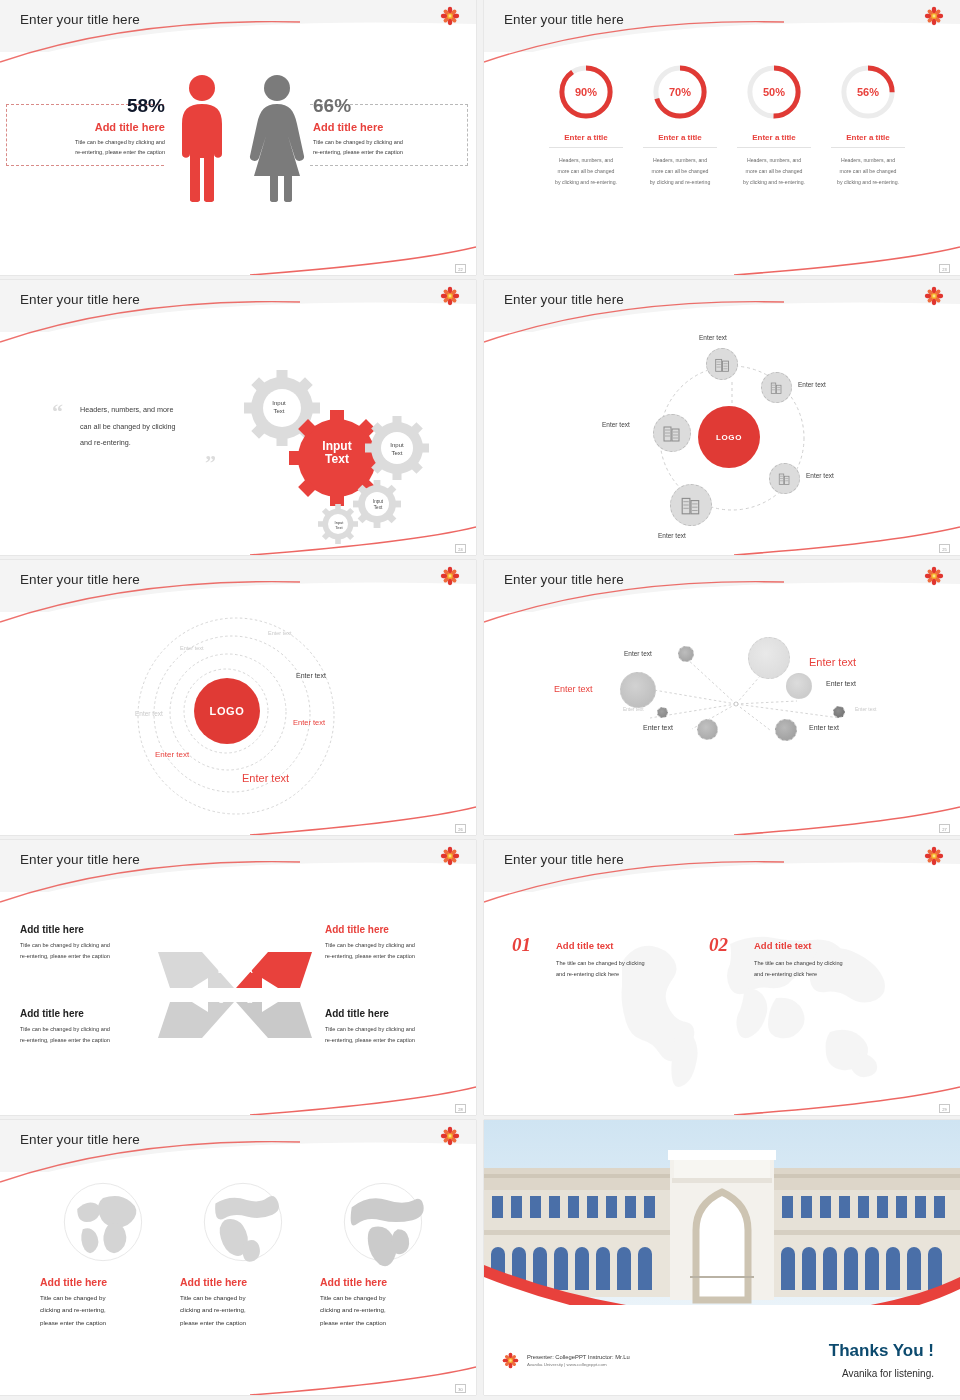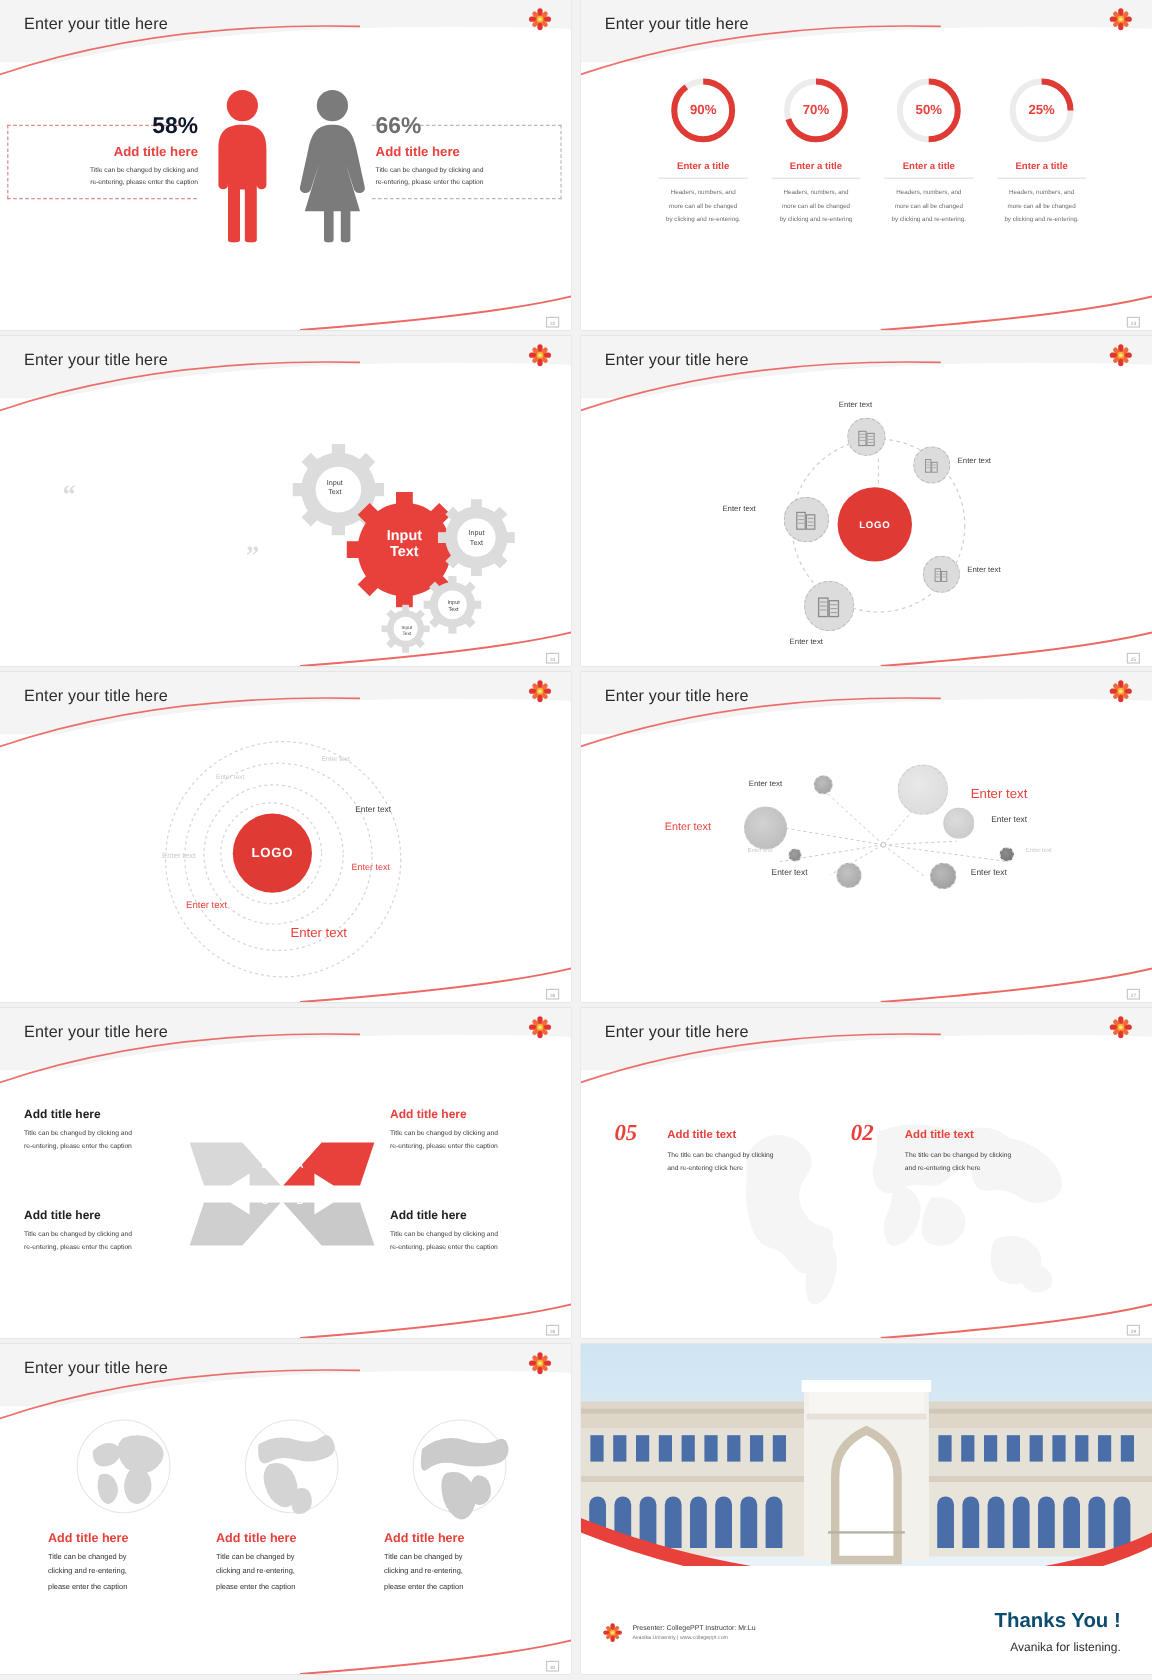--- a/index.html
+++ b/index.html
@@ -244,21 +244,21 @@
         <div class="donut-rule"></div>
         <div class="donut-cap" style="width:62px; margin:0 auto;">Headers, numbers, and more can all be changed by clicking and re-entering.</div>
       </div>
 
       <div class="donut-col" style="left:338px;">
         <div style="position:relative; width:56px; margin:0 auto;">
           <svg class="donut" viewBox="0 0 36 36">
             <circle cx="18" cy="18" r="15.5" fill="none" stroke="#ececec" stroke-width="3.2"></circle>
             <circle cx="18" cy="18" r="15.5" fill="none" stroke="#e03a35" stroke-width="3.2" stroke-dasharray="24.3 160.7" transform="rotate(-90 18 18)" stroke-linecap="butt"></circle>
           </svg>
-          <div class="donut-val">25%</div>
+          <div class="donut-val">56%</div>
         </div>
         <div class="donut-lbl">Enter a title</div>
         <div class="donut-rule"></div>
         <div class="donut-cap" style="width:62px; margin:0 auto;">Headers, numbers, and more can all be changed by clicking and re-entering.</div>
       </div>
     </div>
 
     <svg class="foot-curve" viewBox="0 0 476 40" preserveAspectRatio="none">
       <path d="M230 40 Q 400 30 476 14 L476 40 Z" fill="#ffffff"></path>
       <path d="M250 40 Q 410 28 476 12" fill="none" stroke="#e8413c" stroke-width="1.6" opacity=".8"></path>
@@ -287,20 +287,25 @@
         <rect x="-10" y="-2.3" width="8" height="4.6" rx="2.3"></rect>
             <rect x="2" y="-2.3" width="8" height="4.6" rx="2.3"></rect>
           </g>
         <circle r="3.4" fill="#f6b32b"></circle>
           <circle r="1.7" fill="#fde08a"></circle>
       </g>
     </svg>
 
     <div class="body">
       <div class="quote" style="position:absolute; left:52px; top:67px;">“</div>
+      <div style="position:absolute; left:80px; top:70px; width:148px;">
+        <div class="qbody">Headers, numbers, and more</div>
+        <div class="qbody">can all be changed by clicking</div>
+        <div class="qbody">and re-entering.</div>
+      </div>
       <div class="quote" style="position:absolute; left:205px; top:118px;">”</div>
 
       <svg style="position:absolute; left:225px; top:24px;" width="215" height="190" viewBox="0 0 215 190">
         <defs>
           <g id="gteeth"></g>
         </defs>
 
         <g transform="translate(57,52)">
           <g fill="#dcdcdc">
             <circle r="31"></circle>
@@ -764,21 +769,21 @@
           <path d="M126 30 q22 -10 44 -6 q22 4 38 2 q16 -2 26 6 q10 8 2 18 q-10 12 -26 10 q-14 -2 -22 6 q-8 10 -22 8 q-12 -2 -22 4 q-12 6 -18 -4 q-6 -12 0 -24 q2 -12 0 -20 z"></path>
           <path d="M140 76 q10 -4 18 4 q8 10 4 22 q-4 14 -14 20 q-10 6 -14 -4 q-4 -12 2 -22 q4 -12 4 -20 z"></path>
           <path d="M172 84 q16 -2 24 8 q8 12 2 22 q-8 12 -22 10 q-12 -2 -12 -14 q0 -14 8 -26 z"></path>
           <path d="M214 36 q22 -6 40 4 q20 10 26 26 q4 14 -8 20 q-14 6 -26 -2 q-12 -8 -24 -6 q-14 2 -16 -12 q-2 -16 8 -30 z"></path>
           <path d="M226 118 q18 -6 30 4 q12 10 6 22 q-8 14 -24 12 q-14 -2 -16 -16 q-2 -14 4 -22 z"></path>
           <path d="M252 140 q14 -2 20 8 q4 10 -6 14 q-12 4 -18 -6 q-4 -10 4 -16 z"></path>
         </g>
       </svg>
 
       <div style="position:absolute; left:28px; top:42px;">
-        <span class="bignum">05</span>
+        <span class="bignum">01</span>
       </div>
       <div style="position:absolute; left:72px; top:48px; width:132px;">
         <div class="numttl">Add title text</div>
         <div class="numcap" style="margin-top:7px;">The title can be changed by clicking</div>
         <div class="numcap">and re-entering click here</div>
       </div>
 
       <div style="position:absolute; left:225px; top:42px;">
         <span class="bignum">02</span>
       </div>

